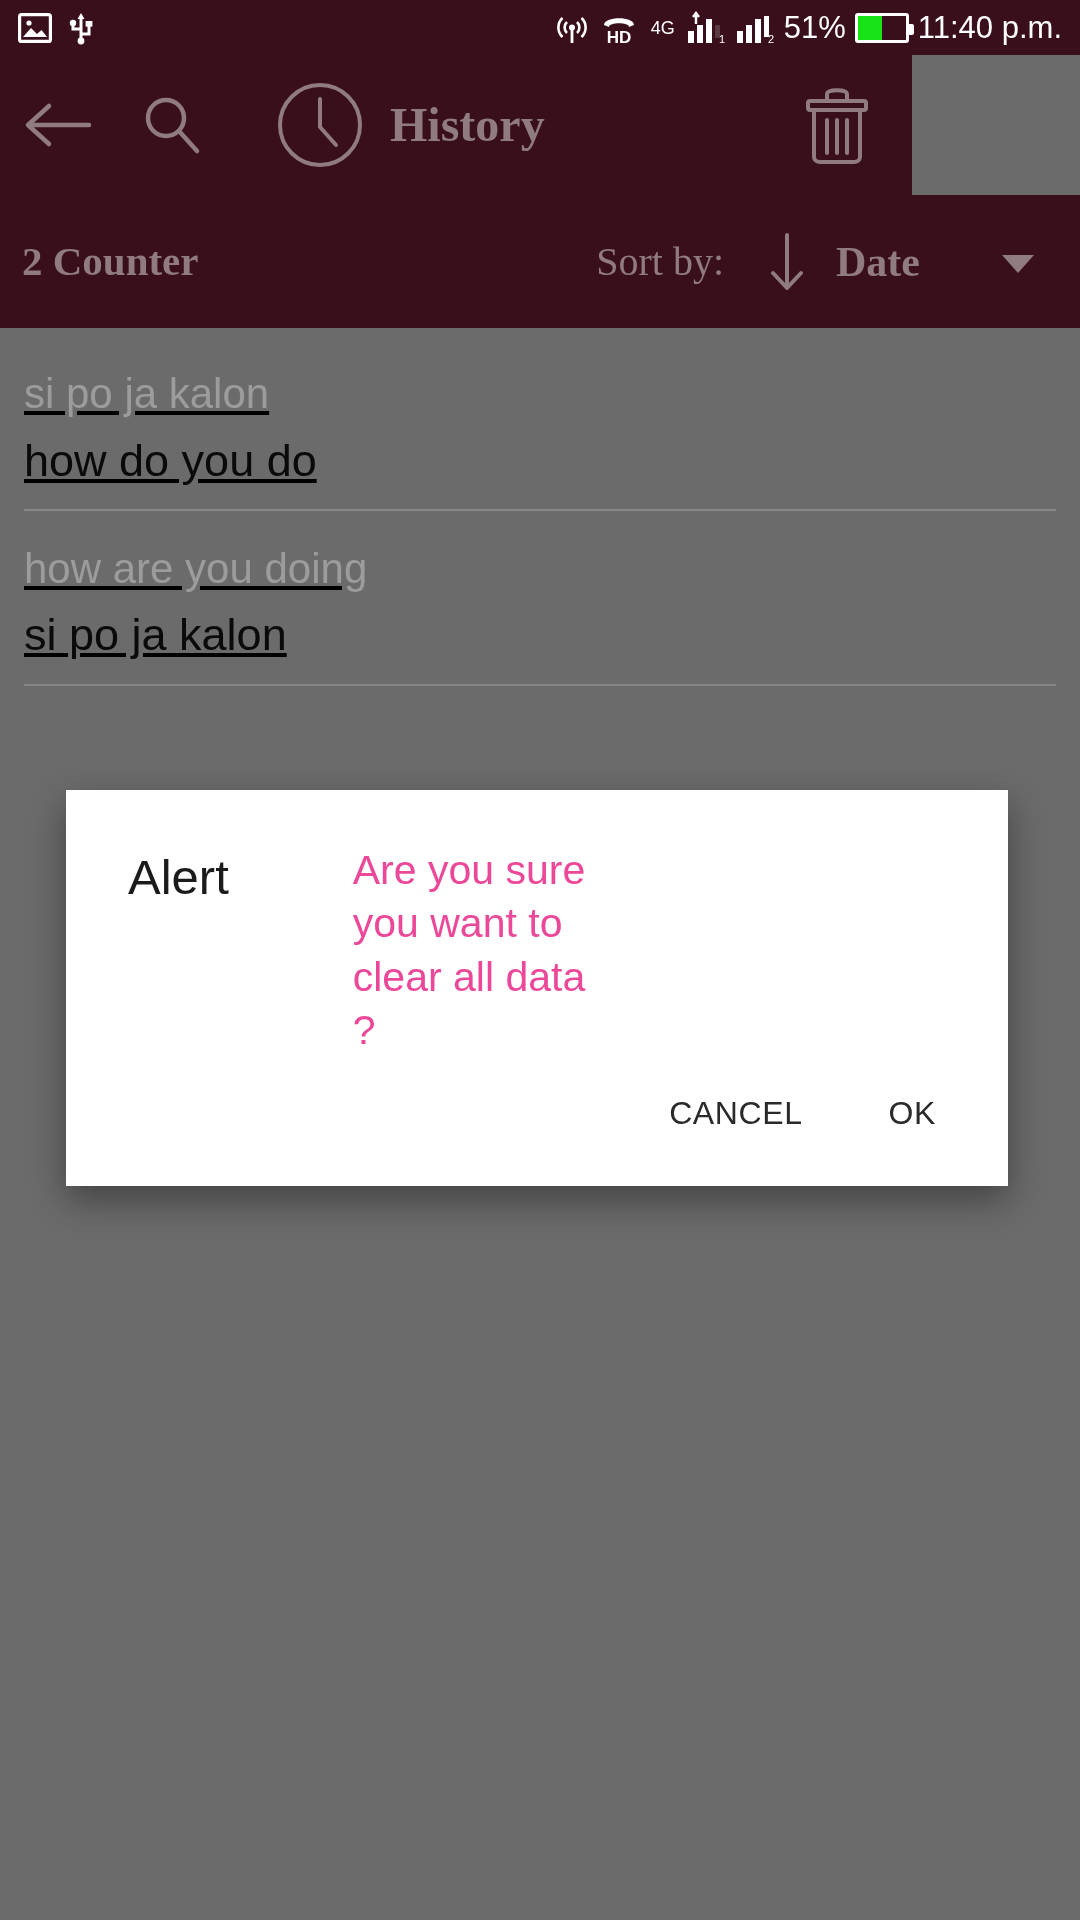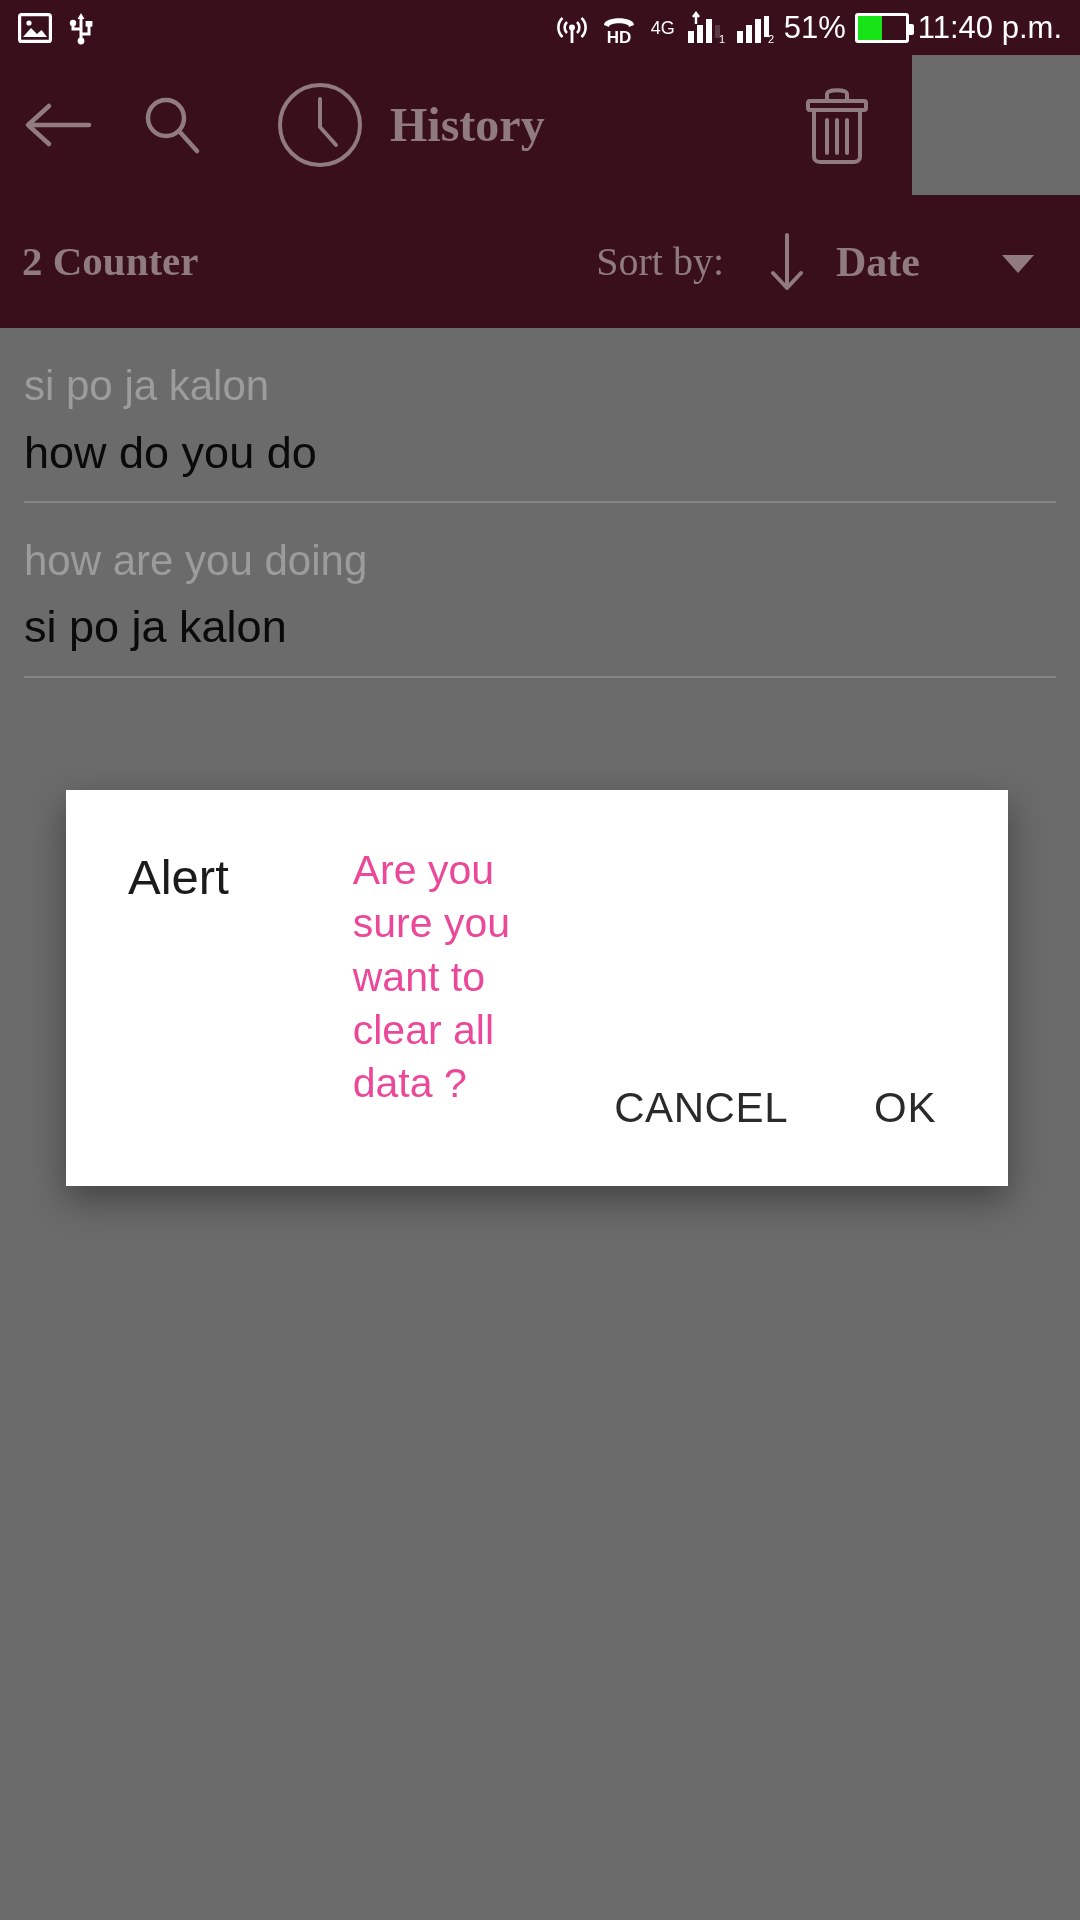--- a/index.html
+++ b/index.html
@@ -67,21 +67,21 @@
   }
   .sort-arrow { margin-left:40px; width:46px; height:62px; }
   .sort-value {
     color:#8f7b80; font-family:"Liberation Serif", serif;
     font-size:42px; font-weight:700; margin-left:26px; line-height:1;
   }
   .sort-caret { margin-left:78px; width:40px; height:40px; margin-right:20px;}
 
   
   .content { position:absolute; top:328px; left:0; width:1080px; bottom:0; background:#6b6b6b; }
-  .list { padding:0 24px; }
+  .list { padding:8px 24px;text-decoration:underline; }
   .list-item { padding-top:24px; }
   .li-source {
     color:#9c9c9c; font-size:42px; font-weight:400; line-height:1.25;
     padding:8px 0 4px 0;
   }
   .li-target {
     color:#0a0a0a; font-size:45px; font-weight:400; line-height:1.25;
     padding:8px 0 20px 0;
   }
   .li-divider { height:2px; background:#868686; width:100%; }
@@ -103,21 +103,21 @@
     color:#ec4899; font-size:41px; font-weight:400;
     padding:54px 62px 0 62px; line-height:1.3;
   }
   .dlg-actions {
     margin-top:auto; display:flex; align-items:center; justify-content:flex-end;
     padding:0 58px 42px 0; gap:58px;
   }
   .dlg-btn {
     background:none; border:none; cursor:pointer;
     color:#2a2a2a; font-family:"Liberation Sans", sans-serif;
-    font-size:42px; font-weight:400; letter-spacing:0.6px;
+    font-size:32px; font-weight:400; letter-spacing:0.6px;
     padding:12px 14px;
   }
 </style>
 </head>
 <body>
 
 <div id="screen">
 
   <div class="statusbar">
     <div class="sb-left">

